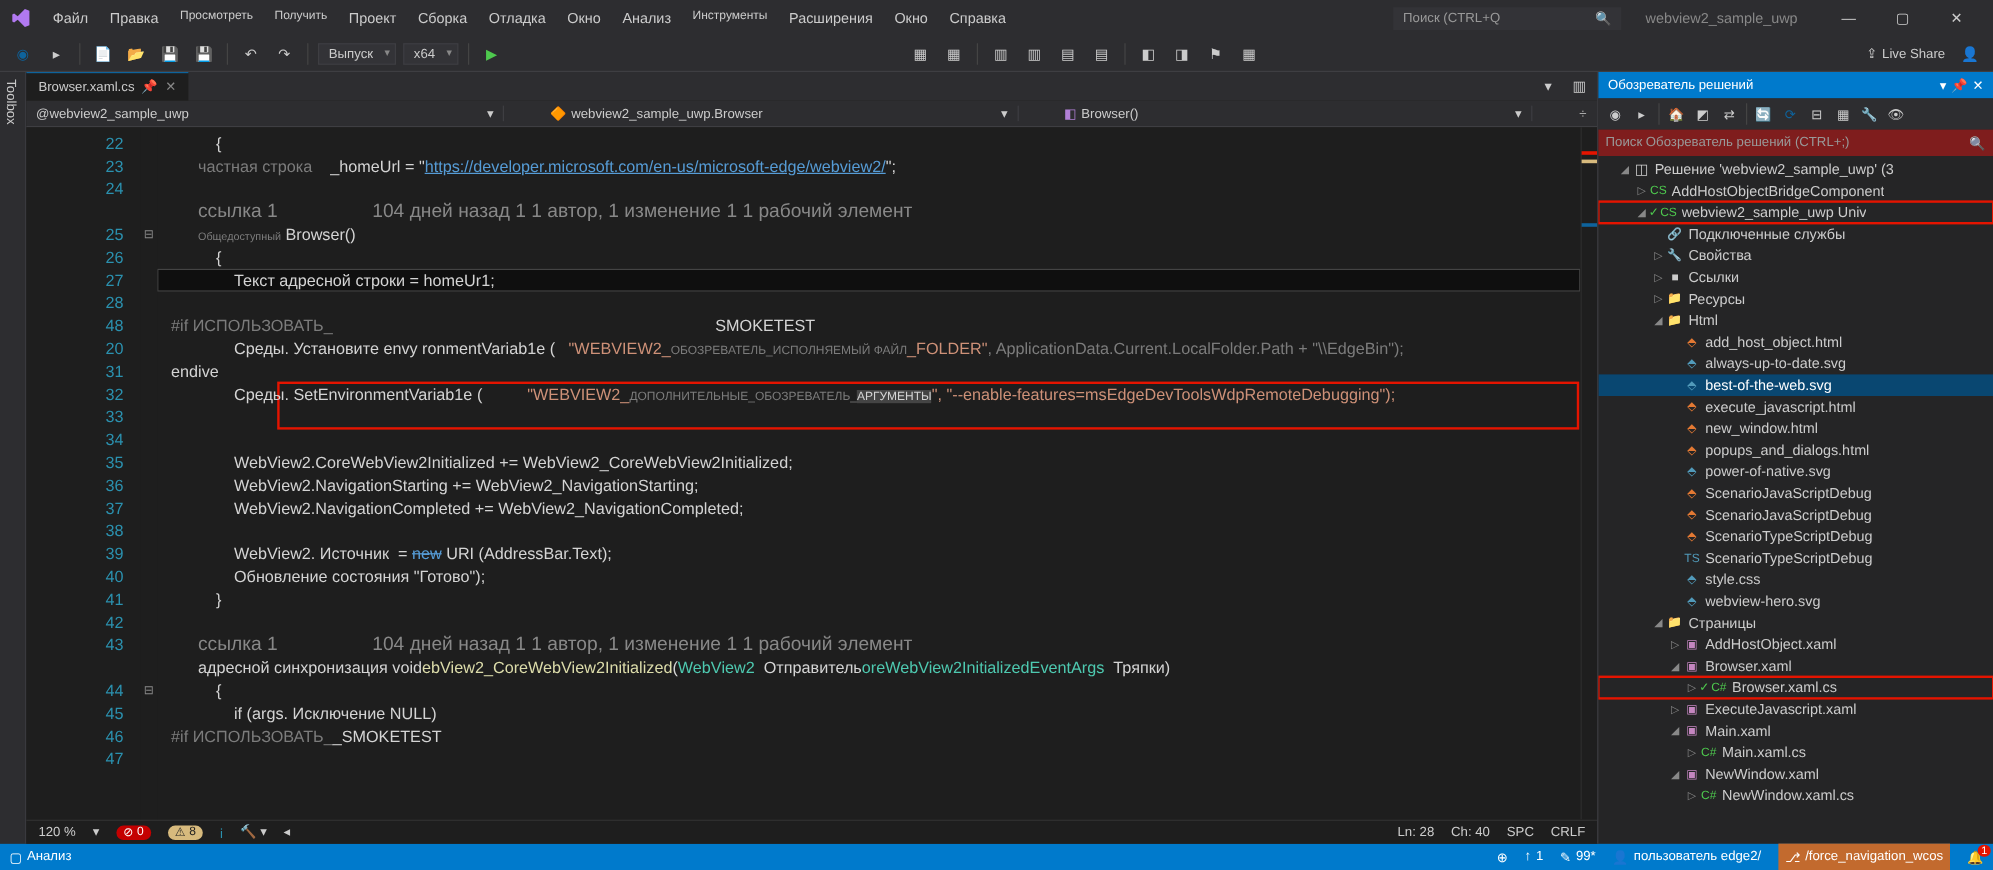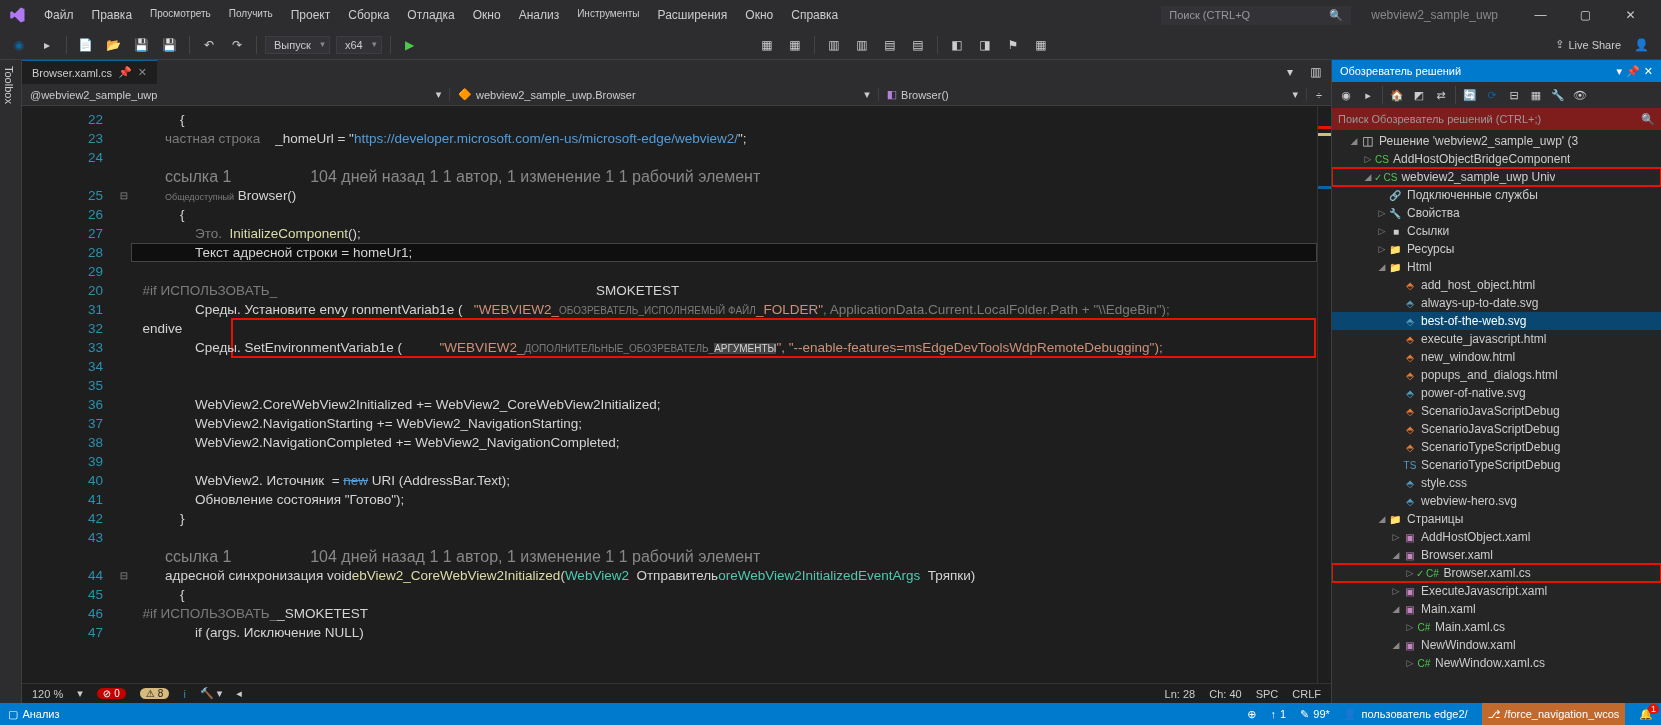--- a/index.html
+++ b/index.html
@@ -36,35 +36,35 @@
 .left-rail .rail-label { writing-mode: vertical-lr; padding: 6px 3px; font-size: 11px; color: #ccc; cursor: pointer; }
 
 .editor-area { flex: 1; display: flex; flex-direction: column; background: #1e1e1e; min-width: 0; }
 
 .tabs { height: 24px; background: #2d2d30; display: flex; align-items: center; }
 .tab { height: 24px; background: #1e1e1e; padding: 0 10px; display: flex; align-items: center; gap: 6px; color: #ccc; font-size: 11px; border-top: 1px solid #0e639c; cursor: pointer; }
 .tab .pin { color: #888; cursor: pointer; }
 .tab .close { color: #888; cursor: pointer; }
 .tabs-right { margin-left: auto; display: flex; gap: 4px; padding-right: 4px; }
 
-.nav-bar { height: 22px; background: #2d2d30; display: flex; align-items: center; border-bottom: 1px solid #3e3e42; font-size: 11px; }
+.nav-bar { height: 22px; background: #2d2d30; display: flex; align-items: center; border-bottom: 1px solid #3e3e42; font-size: 11px; gap: 30px; }
 .nav-seg { flex: 1; padding: 0 8px; display: flex; align-items: center; gap: 4px; color: #ccc; border-right: 1px solid #3e3e42; }
 .nav-seg .icon { color: #d7ba7d; }
 
 .code-scroll { flex: 1; display: flex; overflow: hidden; font-family: Consolas, monospace; font-size: 13.5px; position: relative; }
 .gutter { width: 95px; background: #1e1e1e; text-align: right; color: #2b91af; padding-right: 14px; user-select: none; line-height: 19px; padding-top: 4px; }
 .gutter .ln { height: 19px; }
 .fold-col { width: 14px; background: #1e1e1e; color: #888; font-size: 10px; text-align: center; line-height: 19px; padding-top: 4px; }
 .fold-col .f { height: 19px; cursor: pointer; }
 .code-body { flex: 1; background: #1e1e1e; line-height: 19px; padding-top: 4px; color: #d4d4d4; position: relative; overflow: hidden; }
 .code-line { height: 19px; white-space: pre; padding-left: 4px; position: relative; }
 .code-line.hl { background: #0f0f0f; outline: 1px solid #444; outline-offset: -1px; }
 .kw { color: #569cd6; }
 .str { color: #ce9178; }
-.url { color: #569cd6; }
+.url { color: #569cd6; text-decoration: underline; }
 .mth { color: #dcdcaa; }
 .typ { color: #4ec9b0; }
 .dim { color: #7c7c7c; }
 .codelens { color: #888; font-size: 16px; }
 .red-box { position: absolute; border: 2px solid #e51400; pointer-events: none; }
 .minimap-strip { width: 14px; background: #1e1e1e; border-left: 1px solid #333; }
 .minimap-strip .err { background: #e51400; height: 3px; margin-top: 20px; }
 .minimap-strip .warn { background: #d7ba7d; height: 3px; margin-top: 4px; }
 .minimap-strip .info { background: #0e639c; height: 3px; margin-top: 50px; }
 .editor-footer { height: 20px; background: #1e1e1e; display: flex; align-items: center; padding: 0 10px; gap: 14px; font-size: 11px; color: #ccc; border-top: 1px solid #333; }
@@ -223,21 +223,21 @@
     <div class="code-scroll">
       <div class="gutter" id="gutter">
           <div class="ln">22</div>
           <div class="ln">23</div>
           <div class="ln">24</div>
           <div class="ln"></div>
           <div class="ln">25</div>
           <div class="ln">26</div>
           <div class="ln">27</div>
           <div class="ln">28</div>
-          <div class="ln">29</div>
+          <div class="ln">48</div>
           <div class="ln">20</div>
           <div class="ln">31</div>
           <div class="ln">32</div>
           <div class="ln">33</div>
           <div class="ln">34</div>
           <div class="ln">35</div>
           <div class="ln">36</div>
           <div class="ln">37</div>
           <div class="ln">38</div>
           <div class="ln">39</div>
@@ -282,42 +282,41 @@
           <div class="f"></div>
         </div>
       <div class="code-body" id="codebody">
         <div class="red-box" style="left:100px;top:212px;width:1085px;height:40px"></div>
       <div class="code-line">            {</div>
           <div class="code-line">        <span class="dim">частная строка</span>    _homeUrl = "<span class="url">https://developer.microsoft.com/en-us/microsoft-edge/webview2/</span>";</div>
           <div class="code-line"></div>
           <div class="code-line">        <span class="codelens">ссылка 1</span>                     <span class="codelens">104 дней назад 1 1 автор, 1 изменение 1 1 рабочий элемент</span></div>
           <div class="code-line">        <span class="dim" style="font-size:9px">Общедоступный</span> Browser()</div>
           <div class="code-line">            {</div>
-          <div class="code-line">                <span class="dim">Это.</span>  <span class="mth">InitializeComponent</span>();</div>
           <div class="code-line hl">                Текст адресной строки = homeUr1;</div>
           <div class="code-line"></div>
           <div class="code-line">  <span class="dim">#if</span> <span class="dim">ИСПОЛЬЗОВАТЬ_</span>                                                                                     SMOKETEST</div>
           <div class="code-line">                <span>Среды. Установите envy ronmentVariab1e (</span>   <span class="str">"WEBVIEW2_</span><span class="dim" style="font-size:10px">ОБОЗРЕВАТЕЛЬ_ИСПОЛНЯЕМЫЙ ФАЙЛ</span><span class="str">_FOLDER"</span><span class="dim">, ApplicationData.Current.LocalFolder.Path + "\\EdgeBin");</span></div>
           <div class="code-line">  endive</div>
           <div class="code-line">                <span>Среды. SetEnvironmentVariab1e (</span>          <span class="str">"WEBVIEW2_</span><span class="dim" style="font-size:10px">ДОПОЛНИТЕЛЬНЫЕ_</span><span class="dim" style="font-size:10px">ОБОЗРЕВАТЕЛЬ_</span><span style="background:#444;font-size:10px">АРГУМЕНТЫ</span><span class="str">", "--enable-features=msEdgeDevToolsWdpRemoteDebugging");</span></div>
           <div class="code-line"></div>
           <div class="code-line"></div>
           <div class="code-line">                WebView2.CoreWebView2Initialized += WebView2_CoreWebView2Initialized;</div>
           <div class="code-line">                WebView2.NavigationStarting += WebView2_NavigationStarting;</div>
           <div class="code-line">                WebView2.NavigationCompleted += WebView2_NavigationCompleted;</div>
           <div class="code-line"></div>
           <div class="code-line">                WebView2. Источник  = <span class="kw" style="text-decoration:line-through">new</span> URI (AddressBar.Text);</div>
           <div class="code-line">                Обновление состояния "Готово");</div>
           <div class="code-line">            }</div>
           <div class="code-line"></div>
           <div class="code-line">        <span class="codelens">ссылка 1</span>                     <span class="codelens">104 дней назад 1 1 автор, 1 изменение 1 1 рабочий элемент</span></div>
           <div class="code-line">        <span>адресной синхронизация void</span><span class="mth">ebView2_CoreWebView2Initialized</span>(<span class="typ">WebView2</span>  Отправитель<span class="typ">oreWebView2InitializedEventArgs</span>  Тряпки)</div>
           <div class="code-line">            {</div>
+          <div class="code-line">                if (args. Исключение NULL)</div>
           <div class="code-line">  <span class="dim">#if</span> <span class="dim">ИСПОЛЬЗОВАТЬ_</span>_SMOKETEST</div>
-          <div class="code-line">                if (args. Исключение NULL)</div>
         </div>
       <div class="minimap-strip">
         <div class="err"></div>
         <div class="warn"></div>
         <div class="info"></div>
       </div>
     </div>
 
     <div class="editor-footer">
       <span>120 %</span>

